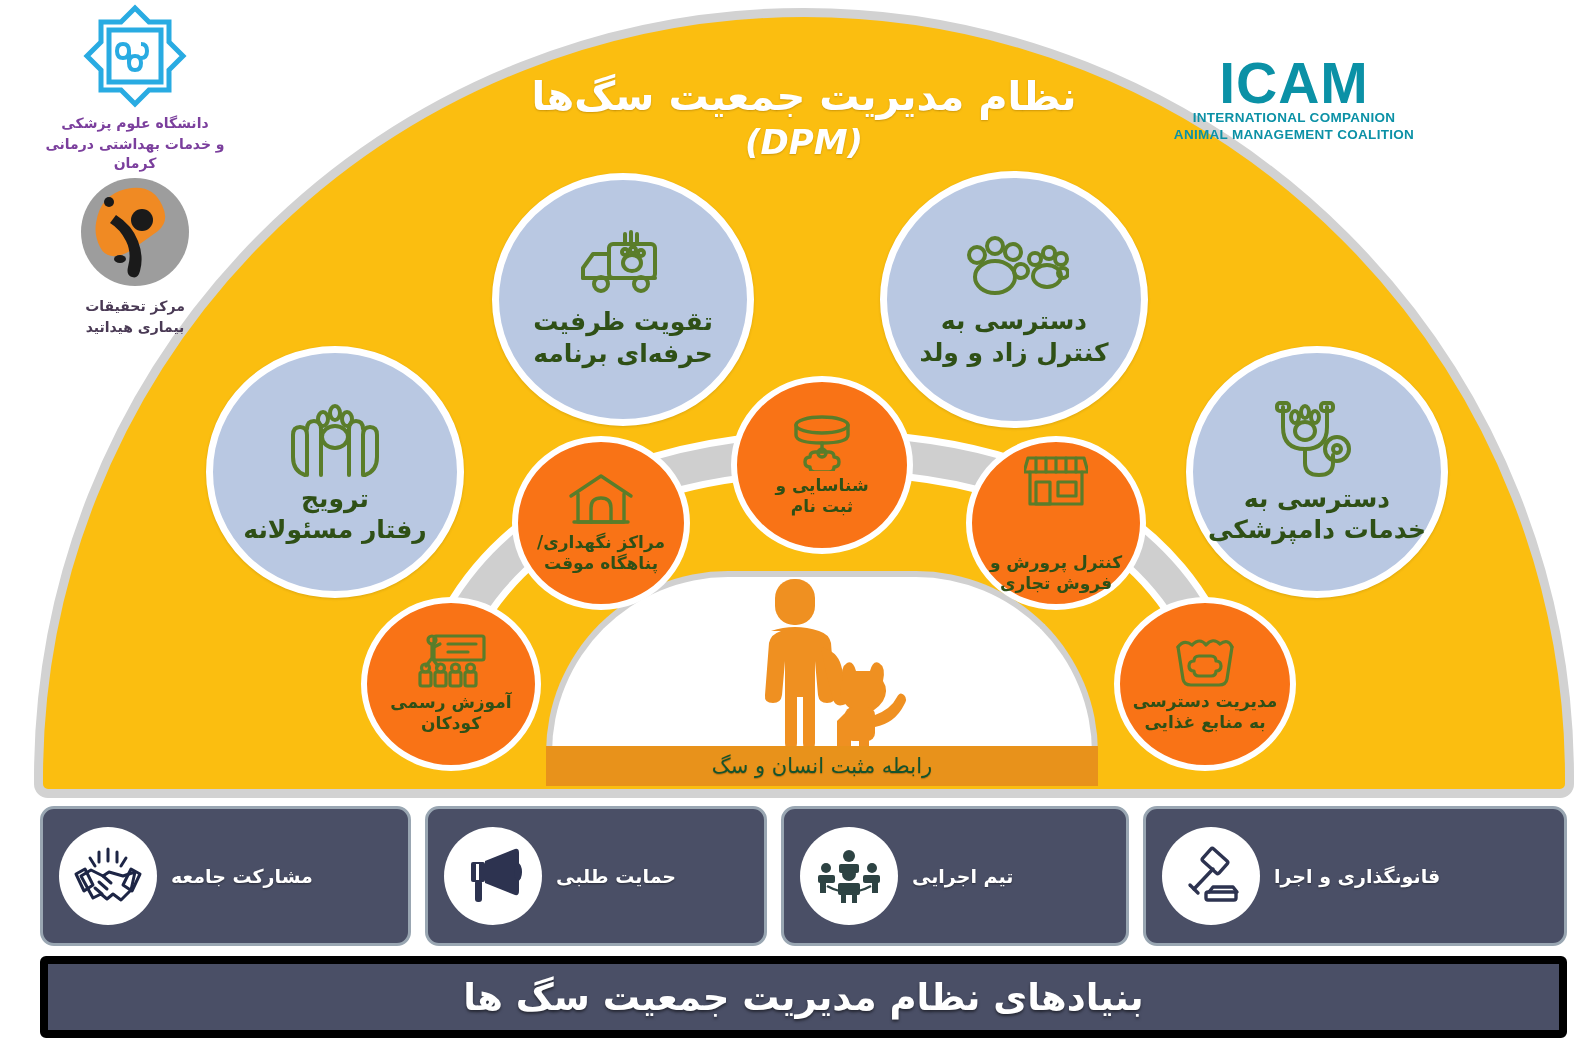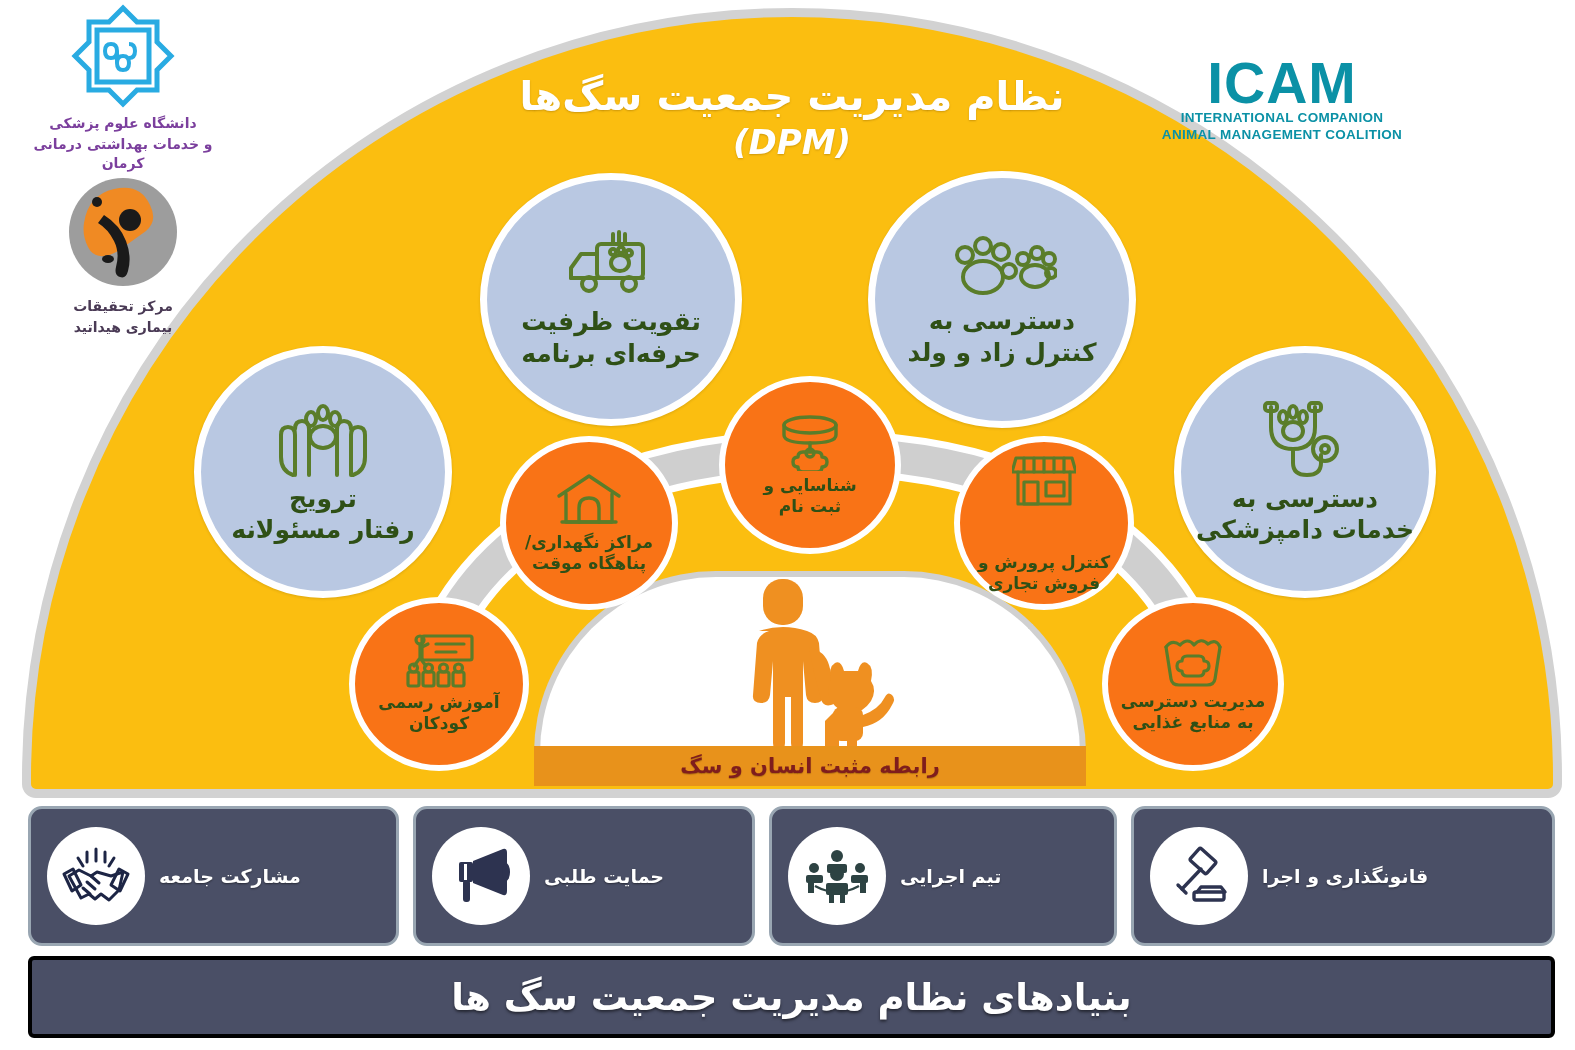--- a/index.html
+++ b/index.html
@@ -4,21 +4,21 @@
 <title>DPM</title>
 <style>
   html,body{margin:0;padding:0;background:#ffffff;}
   body{
     width:1575px;height:1050px;position:relative;overflow:hidden;
     font-family:"DejaVu Sans","Liberation Sans",sans-serif;
   }
 
   
   #frame{
-    position:absolute;left:4px;top:0;width:1406px;height:1050px;
+    position:absolute;left:16px;top:0;width:1406px;height:1050px;
     background:#ffffff;
     padding-left:20px;
   }
 
   
   #dome-wrap{
     position:absolute;left:18px;top:8px;width:1540px;height:790px;
   }
   #dome{
     position:absolute;left:0;top:0;width:100%;height:100%;
@@ -96,21 +96,21 @@
   }
   #core-figure{
     position:absolute;left:50%;top:6px;transform:translateX(-50%);
     line-height:0;
   }
   #core-bar{
     position:absolute;left:0;bottom:0;width:100%;height:40px;
     background:#E8921B;display:flex;align-items:center;justify-content:center;
   }
   #core-bar .lbl{
-    color:#7f1d1d;font-size:21px;font-weight:bold;
+    color:#14532d;font-size:21px;font-weight:normal;
     text-shadow:0 1px 1px rgba(100,60,0,.4);
   }
 
   
   #foundations{
     position:absolute;left:24px;top:806px;width:1527px;height:140px;
     display:flex;gap:14px;
   }
   .fbox{
     background:#4a4f66;border:3px solid #99a6b2;border-radius:14px;
@@ -127,21 +127,21 @@
     text-shadow:0 1px 2px rgba(0,0,0,.45);
   }
   #fb-0{flex:0 0 424px;}
   #fb-1{flex:0 0 348px;}
   #fb-2{flex:0 0 342px;}
   #fb-3{flex:1 1 auto;}
 
   
   #banner{
     position:absolute;left:24px;top:956px;width:1527px;height:82px;
-    background:#4a4f66;border:4px solid #000000;border-radius:6px;
+    background:#4a4f66;border:8px solid #000000;border-radius:6px;
     display:flex;align-items:center;justify-content:center;box-sizing:border-box;
   }
   #banner .lbl{
     color:#ffffff;font-size:37px;font-weight:bold;
     text-shadow:0 2px 3px rgba(0,0,0,.5);
   }
 
   
   #logo-left{
     position:absolute;left:14px;top:4px;width:210px;height:300px;

